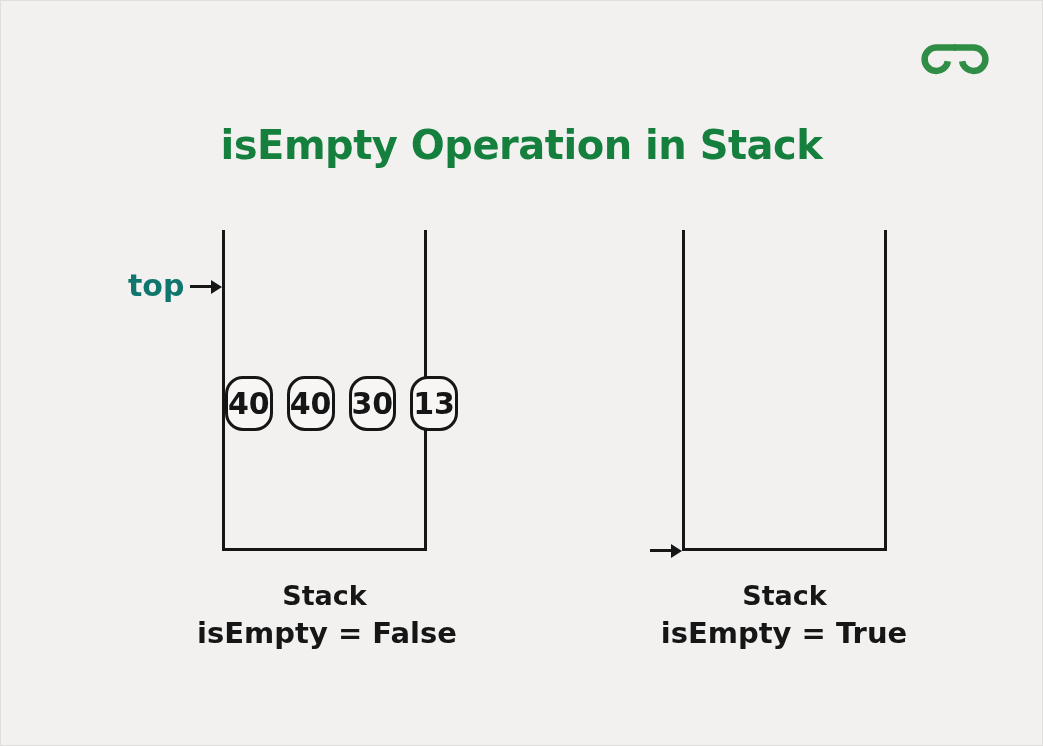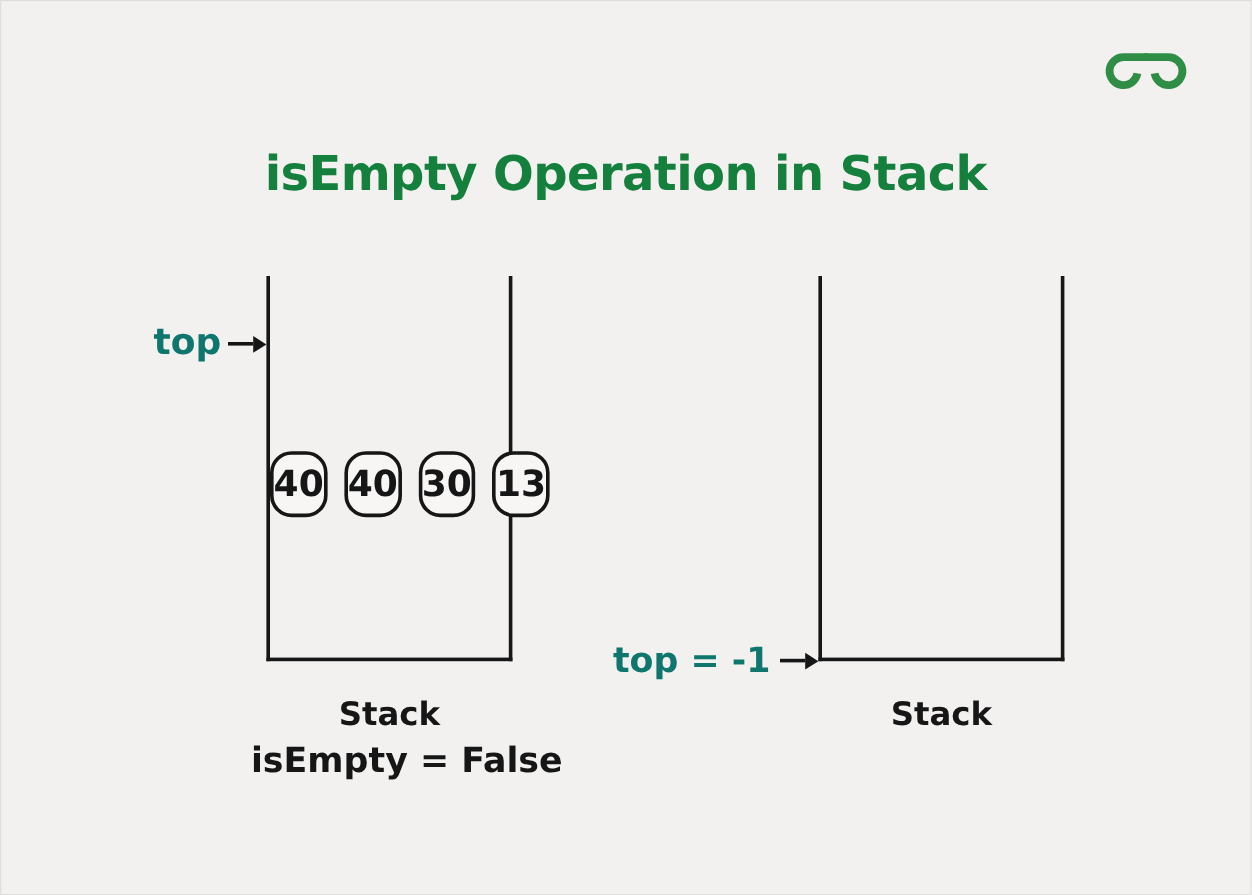--- a/index.html
+++ b/index.html
@@ -100,21 +100,21 @@
   .stack-caption.left { left: 222px; }
   .stack-caption.right { left: 682px; }
   .status-caption {
     position: absolute;
     top: 616px;
     width: 340px;
     text-align: center;
     font-size: 29px;
     font-weight: bold;
   }
-  .status-caption.left { left: 169px; }
+  .status-caption.left { left: 157px; }
   .status-caption.right { left: 614px; }
 </style>
 </head>
 <body>
 
 <div class="canvas">
 
   <svg class="logo" viewBox="0 0 120 66" aria-hidden="true">
     <path d="M 62 20 H 32 A 18 18 0 1 0 49 41" fill="none" stroke="#2F8D46" stroke-width="10" stroke-linecap="butt"></path>
     <path d="M 58 20 H 88 A 18 18 0 1 1 71 41" fill="none" stroke="#2F8D46" stroke-width="10" stroke-linecap="butt"></path>
@@ -127,17 +127,17 @@
     <div class="stack-element">40</div>
     <div class="stack-element">30</div>
     <div class="stack-element">13</div>
   </div>
   <div class="pointer-label left-top">top</div>
   <div class="arrow left-arrow"></div>
   <div class="stack-caption left">Stack</div>
   <div class="status-caption left">isEmpty = False</div>
 
   <div class="stack-container right"></div>
-  <div class="pointer-label right-top">top = -1</div>
   <div class="arrow right-arrow"></div>
   <div class="stack-caption right">Stack</div>
+  <div class="status-caption right">isEmpty = True</div>
 
 </div>
 
 </body></html>

